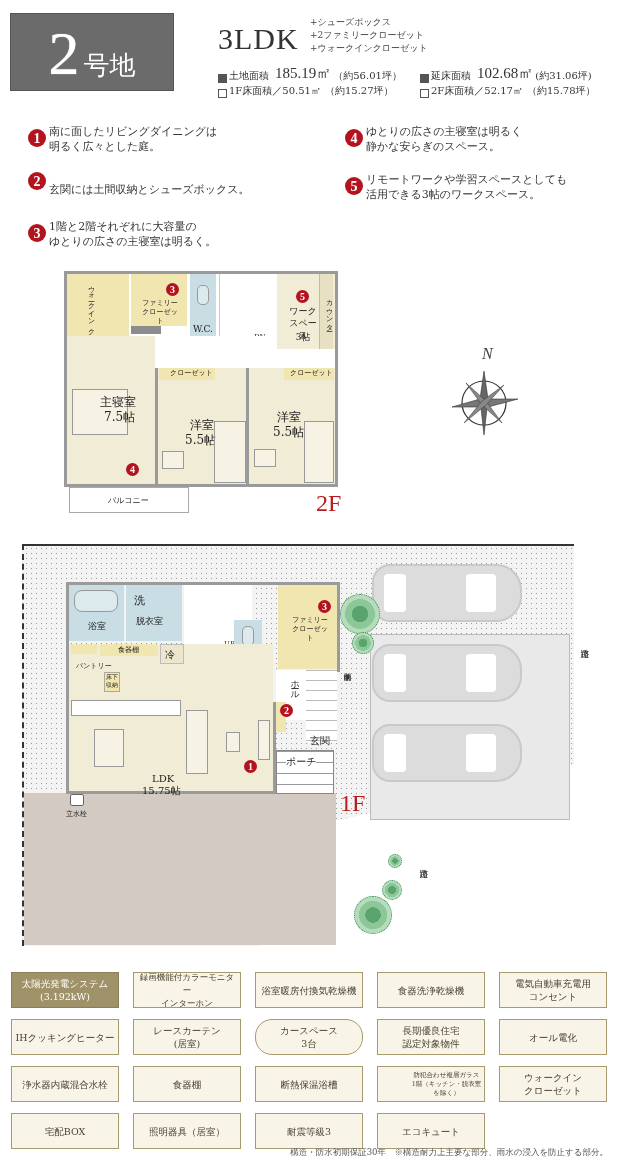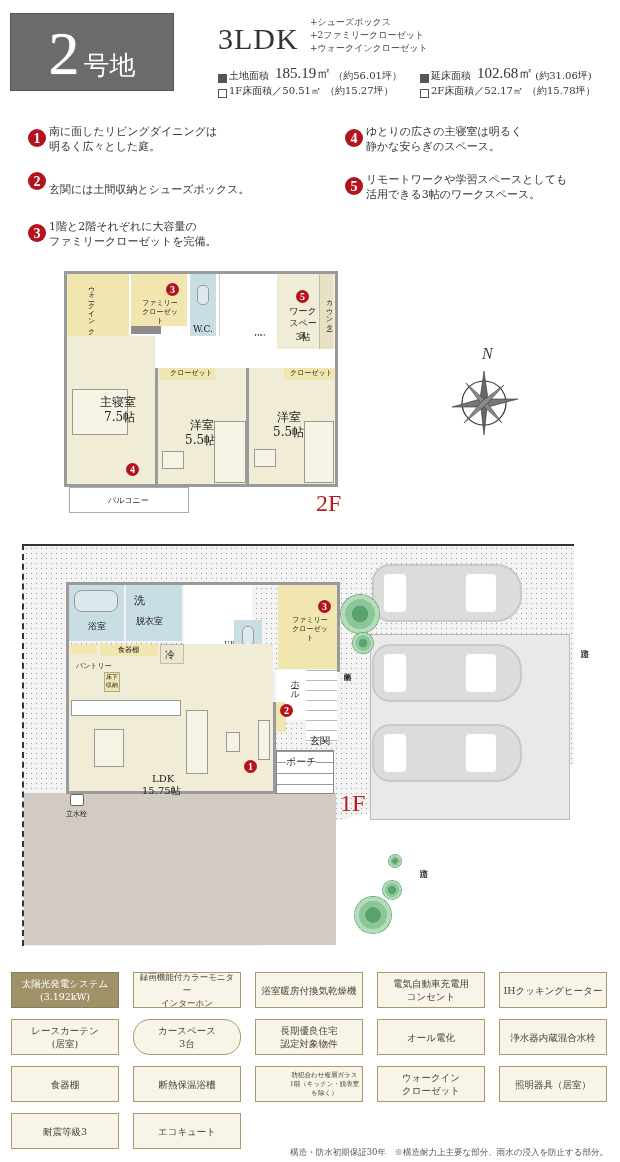--- a/index.html
+++ b/index.html
@@ -107,21 +107,21 @@
 <div class="point" style="left:28px; top:172px;">
   <span class="marker" style="margin-top:0">2</span>
   <div style="margin-top:10px">
       <div>玄関には土間収納とシューズボックス。</div>
     </div>
 </div>
 <div class="point" style="left:28px; top:219px;">
   <span class="marker">3</span>
   <div>
       <div>1階と2階それぞれに大容量の</div>
-      <div>ファミリークローゼットを完備。</div>
+      <div>ゆとりの広さの主寝室は明るく。</div>
     </div>
 </div>
 <div class="point" style="left:345px; top:124px;">
   <span class="marker">4</span>
   <div>
       <div>ゆとりの広さの主寝室は明るく</div>
       <div>静かな安らぎのスペース。</div>
     </div>
 </div>
 <div class="point" style="left:345px; top:172px;">
@@ -297,35 +297,37 @@
 
   <div class="floor-tag" style="left:318px; top:246px;">1F</div>
 </div>
 
 <div class="features">
   <div class="feat highlight" style="white-space:pre-line;">太陽光発電システム
 (3.192kW)</div>
   <div class="feat" style="white-space:pre-line; font-size:8.5px;">録画機能付カラーモニター
 インターホン</div>
   <div class="feat" style="white-space:pre-line;">浴室暖房付換気乾燥機</div>
+  <div class="feat" style="white-space:pre-line;">食器洗浄乾燥機</div>
   <div class="feat" style="white-space:pre-line;">電気自動車充電用
 コンセント</div>
   <div class="feat" style="white-space:pre-line;">IHクッキングヒーター</div>
   <div class="feat" style="white-space:pre-line;">レースカーテン
 (居室)</div>
   <div class="feat" style="white-space:pre-line;border-radius:17px;">カースペース
 3台</div>
   <div class="feat" style="white-space:pre-line;">長期優良住宅
 認定対象物件</div>
   <div class="feat" style="white-space:pre-line;">オール電化</div>
   <div class="feat" style="white-space:pre-line;">浄水器内蔵混合水栓</div>
   <div class="feat" style="white-space:pre-line;">食器棚</div>
   <div class="feat" style="white-space:pre-line;">断熱保温浴槽</div>
   <div class="feat tiny" style="white-space:pre-line;">防犯合わせ複層ガラス
 1階（キッチン・脱衣室を除く）</div>
   <div class="feat" style="white-space:pre-line;">ウォークイン
 クローゼット</div>
+  <div class="feat" style="white-space:pre-line;">宅配BOX</div>
   <div class="feat" style="white-space:pre-line;">照明器具（居室）</div>
   <div class="feat" style="white-space:pre-line;">耐震等級3</div>
   <div class="feat" style="white-space:pre-line;">エコキュート</div>
 </div>
 
 <div class="warranty">構造・防水初期保証30年　※構造耐力上主要な部分、雨水の浸入を防止する部分。</div>
 
 </body></html>

